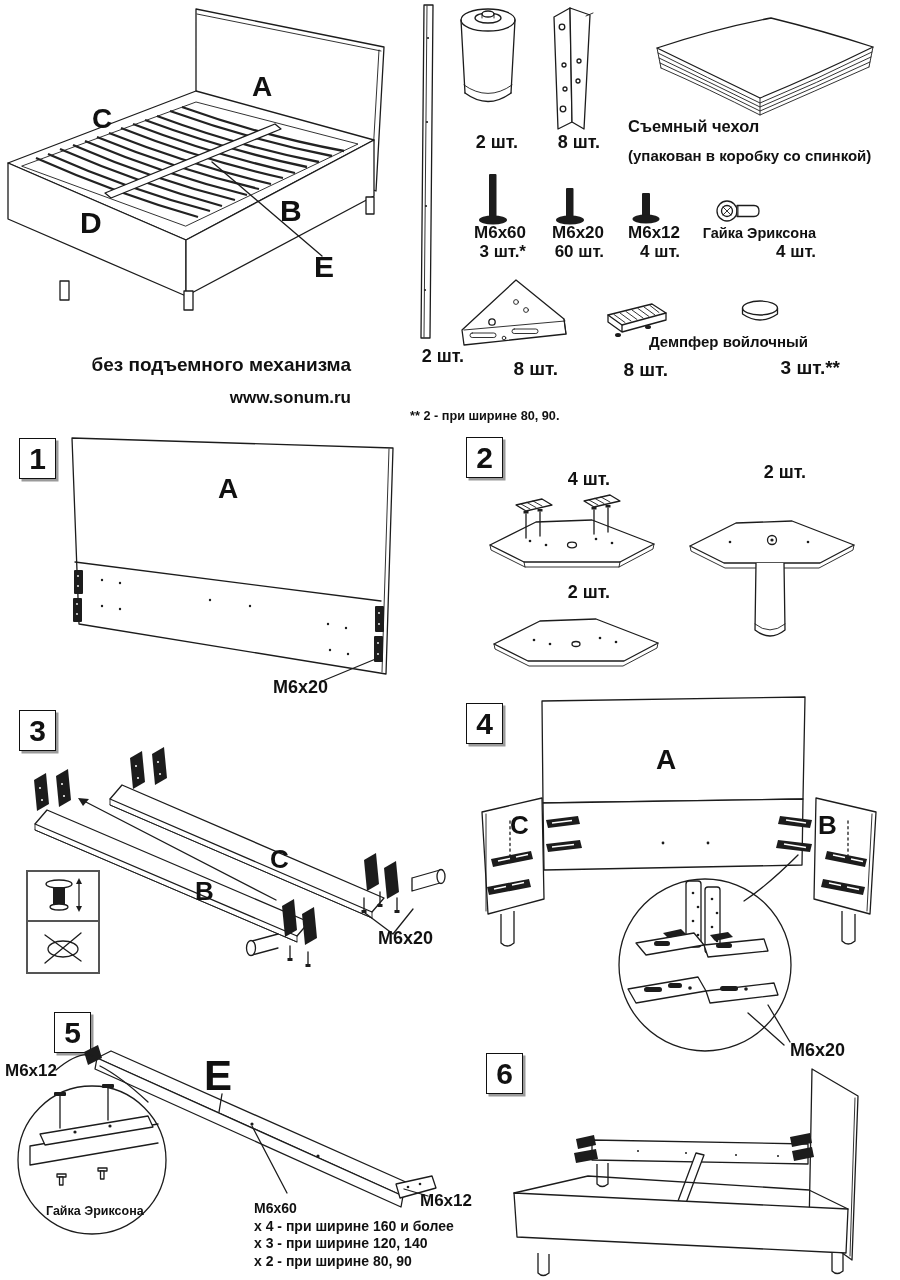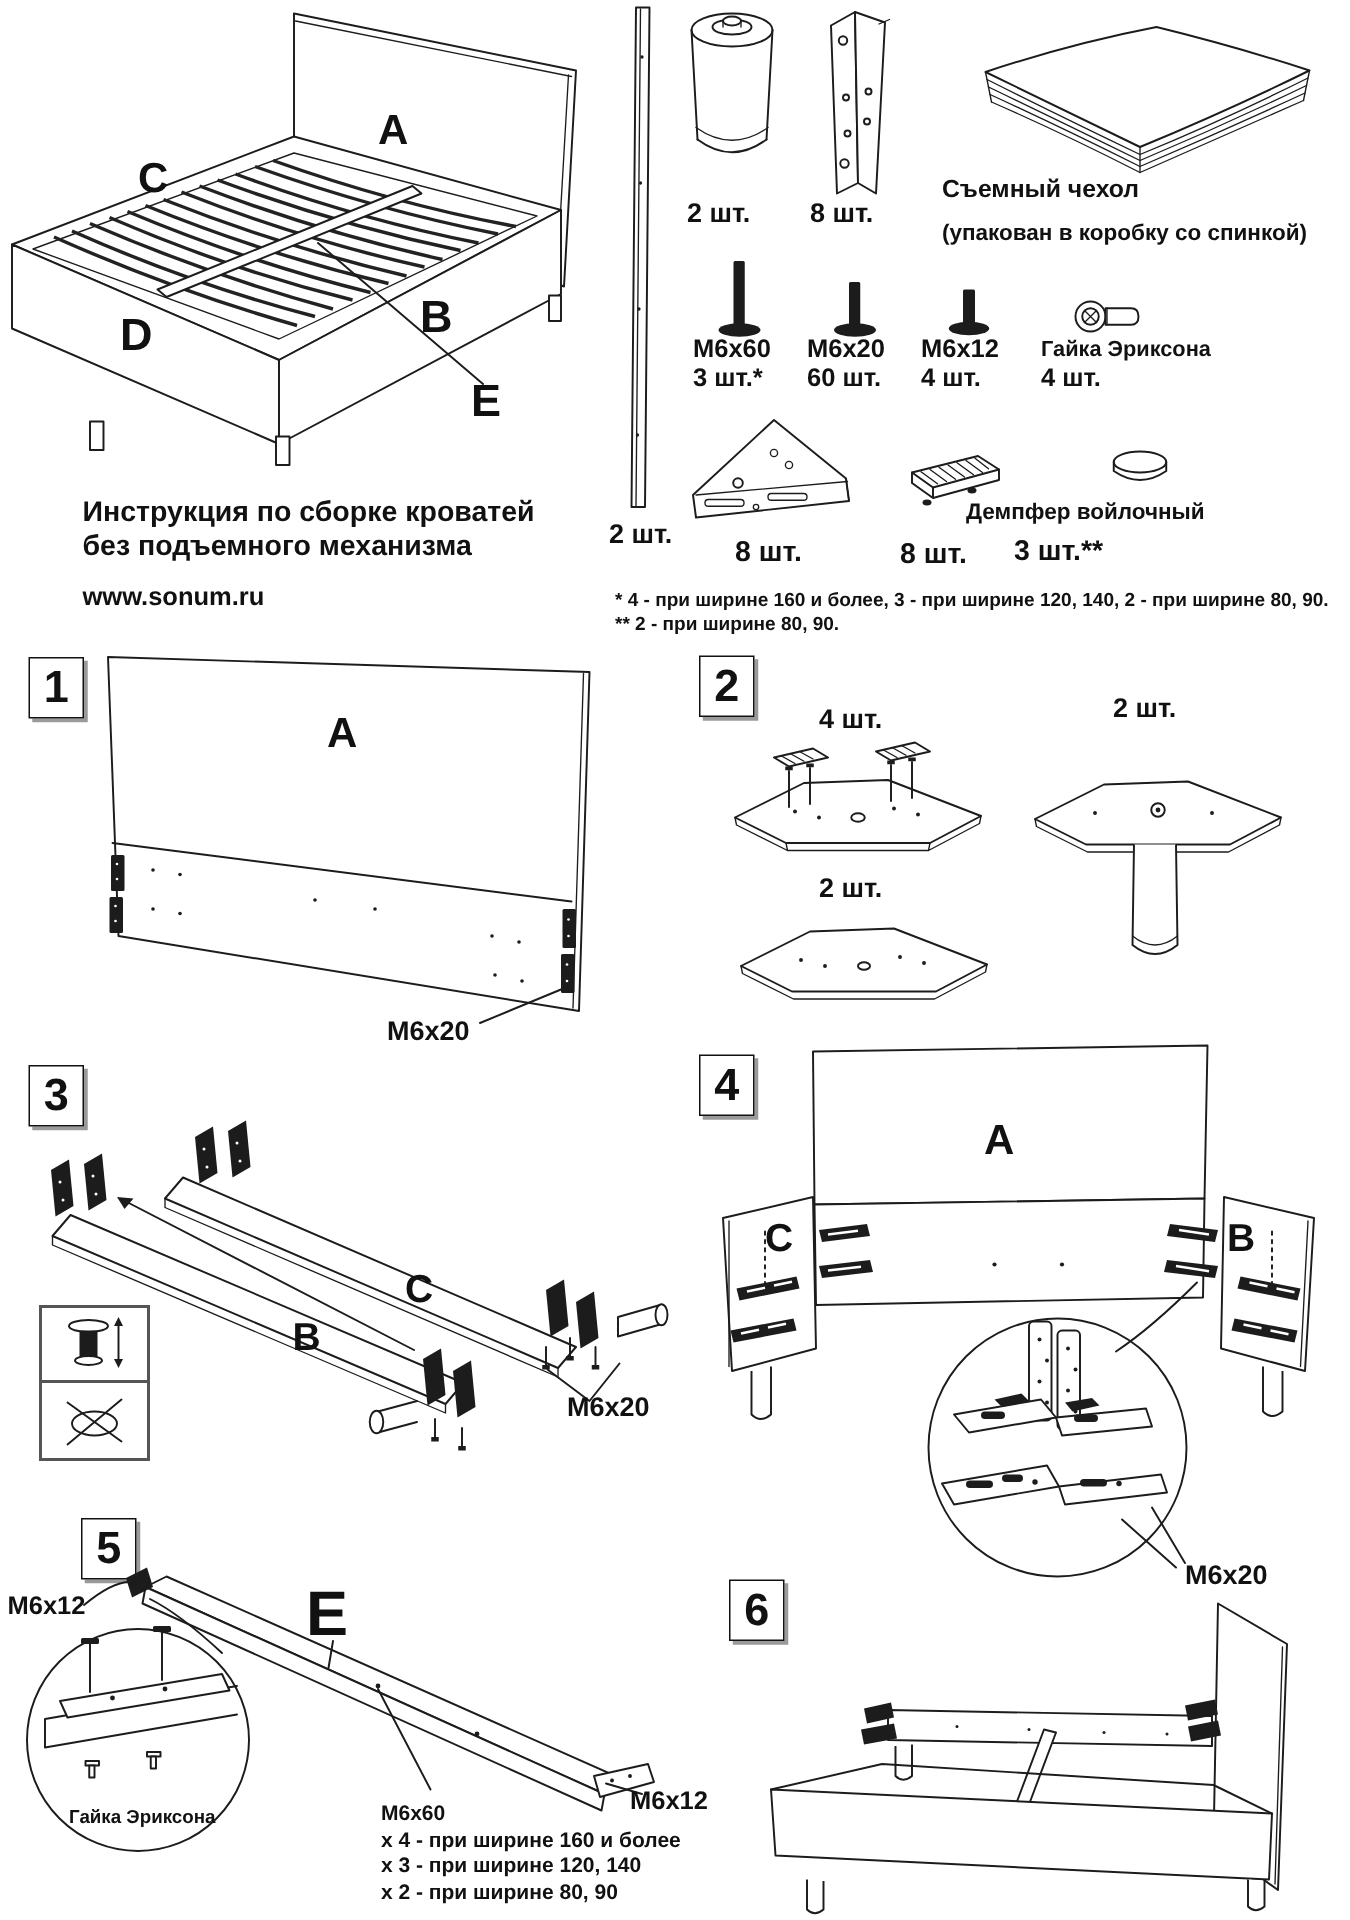--- a/index.html
+++ b/index.html
@@ -1,20 +1,20 @@
 <!DOCTYPE html>
 <html><head>
 <meta charset="utf-8">
 <style>
   *{margin:0;padding:0;box-sizing:border-box}
   html,body{background:#fff}
   body{font-family:"Liberation Sans",sans-serif;color:#111}
   #sheet{position:relative;width:900px;height:1280px;background:#fff;overflow:hidden}
   .lbl{position:absolute;font-weight:700;color:#111;white-space:nowrap;line-height:1.12}
-  .ctr{text-align:left}
+  .ctr{text-align:right}
   svg.d{position:absolute;overflow:visible}
   .st{stroke:#1c1c1c;fill:none;stroke-width:1.3;stroke-linejoin:round;stroke-linecap:round}
   .sw{stroke:#1c1c1c;fill:#fff;stroke-width:1.3;stroke-linejoin:round}
   .fb{fill:#1c1c1c;stroke:none}
   .thin{stroke-width:0.9}
   .slat{stroke:#222;stroke-width:2.3;fill:none}
   .dash{stroke-dasharray:2.2 3.4}
   .wslot{stroke:#fff;stroke-width:1.6;fill:none}
   .txt{font-family:"Liberation Sans",sans-serif;font-weight:700;fill:#111;stroke:none}
   .stepbox{position:absolute;width:37px;height:41px;border:1.6px solid #111;background:#fff;
@@ -159,24 +159,22 @@
   </svg>
   <div class="lbl ctr" style="left:600px;top:359px;width:68px;font-size:19px">8 шт.</div>
 
   <svg class="d" style="left:733px;top:297px;width:56px;height:36px" viewBox="0 0 56 36">
     <ellipse class="sw" cx="27" cy="11" rx="17.5" ry="7"></ellipse>
     <path class="st" d="M9.5,11 L9.5,17 Q27,29 44.5,17 L44.5,11"></path>
   </svg>
   <div class="lbl ctr" style="left:644px;top:334px;width:164px;font-size:15px">Демпфер войлочный</div>
   <div class="lbl ctr" style="left:676px;top:357px;width:164px;font-size:19px">3 шт.**</div>
 
-  <div class="lbl" style="left:410px;top:393px;font-size:12.7px">* 4 - при ширине 160 и более, 3 - при ширине 120, 140, 2 - при ширине 80, 90.</div>
   <div class="lbl" style="left:410px;top:409px;font-size:12.7px">** 2 - при ширине 80, 90.</div>
 
-  <div class="lbl ctr" style="left:55px;top:331px;width:296px;font-size:19px">Инструкция по сборке кроватей</div>
   <div class="lbl ctr" style="left:55px;top:388px;width:296px;font-size:17px">www.sonum.ru</div>
   <div class="lbl ctr" style="left:55px;top:354px;width:296px;font-size:19px">без подъемного механизма</div>
 
   <div class="stepbox" style="left:19px;top:438px">
       <span>1</span>
     </div>
   <svg class="d" style="left:58px;top:428px;width:350px;height:285px" viewBox="0 0 350 285">
     <path class="sw" d="M14,10 L335,20 L328,246 L21,196 Z"></path>
     <path class="st thin" d="M331,21 L324,244"></path>
     <path class="st" d="M17,134 L323,173"></path>

